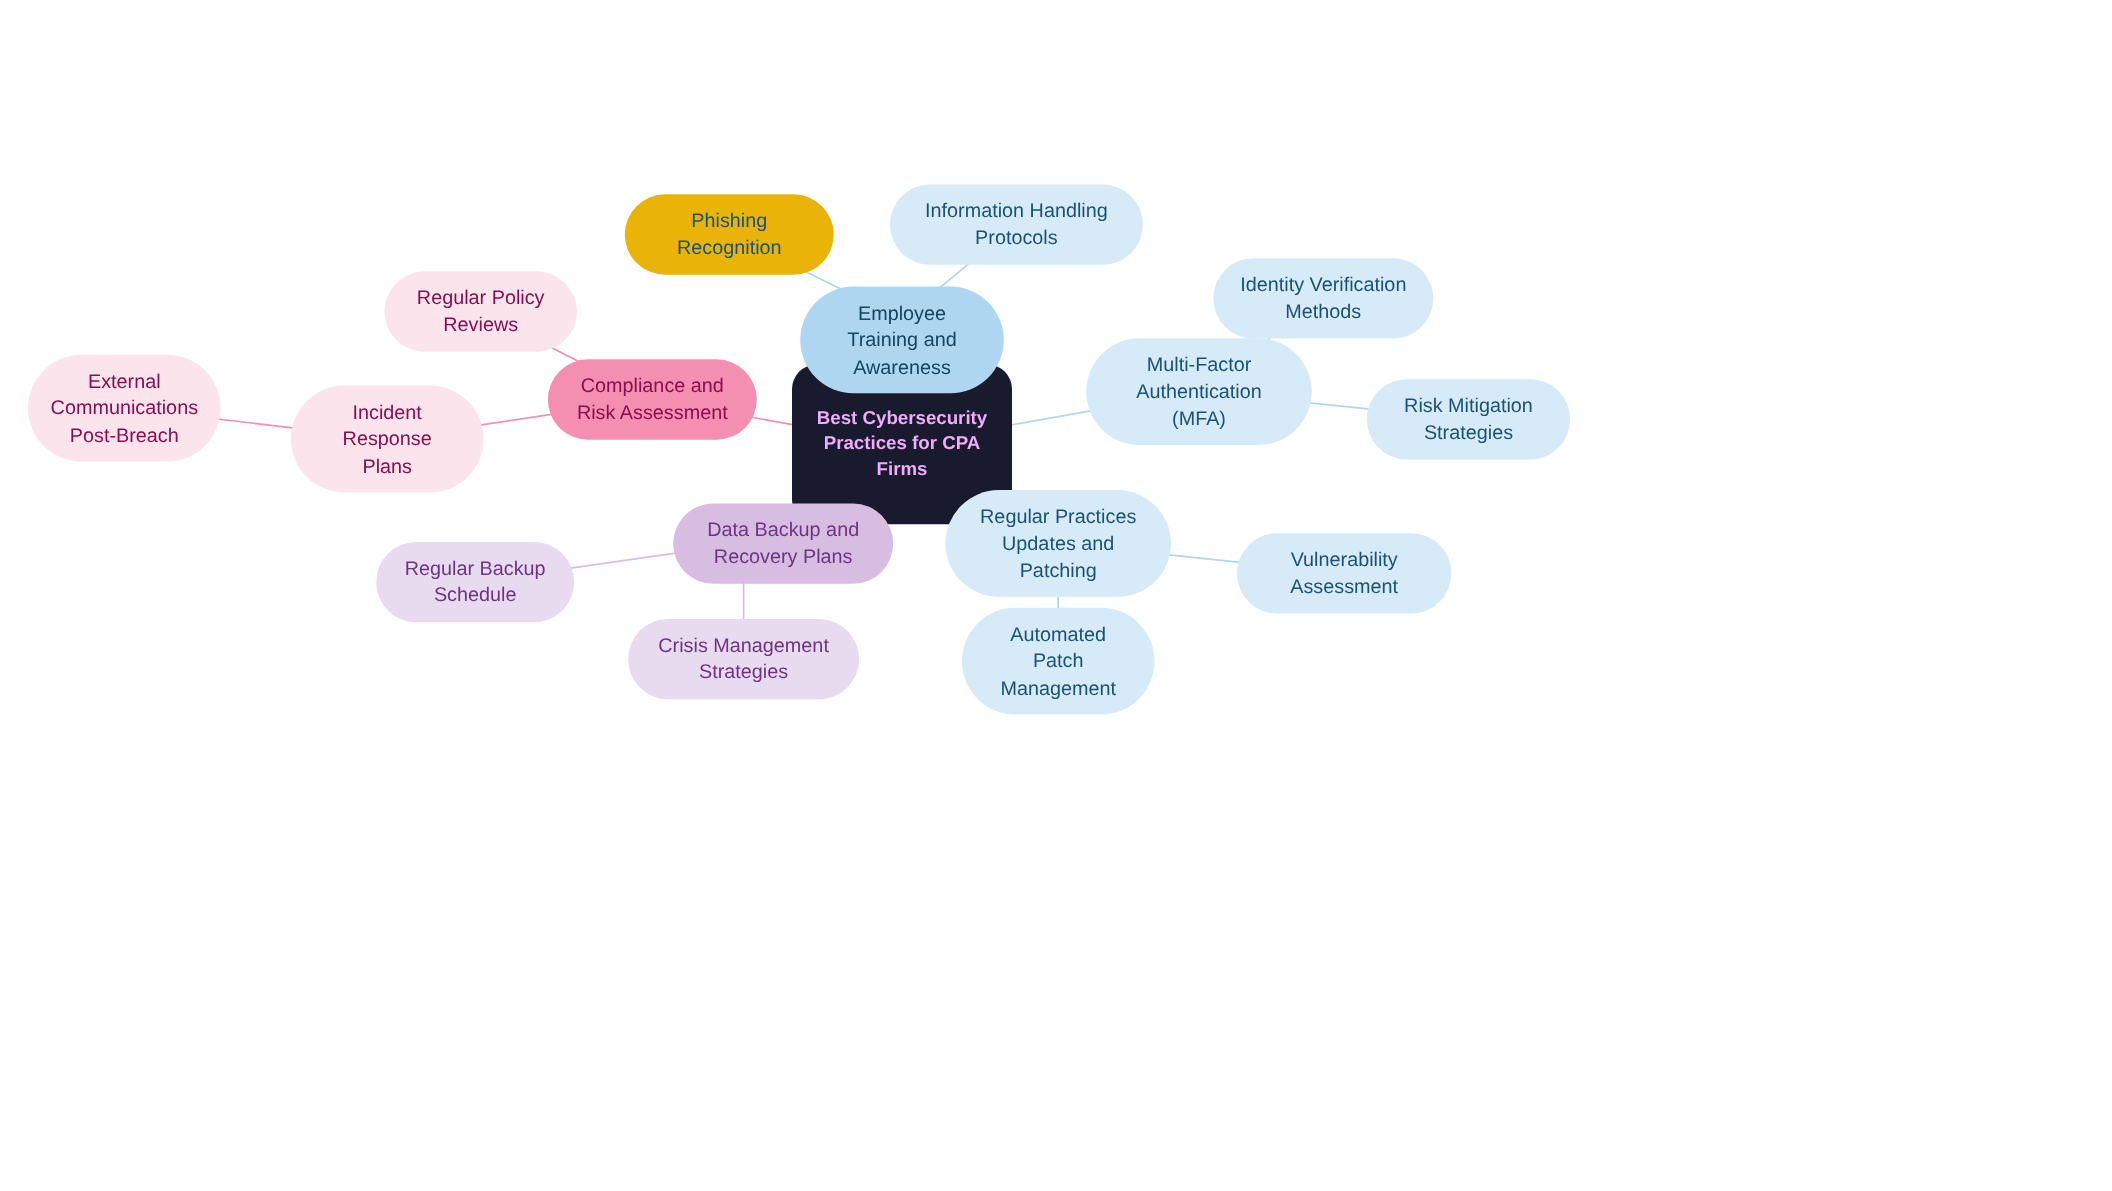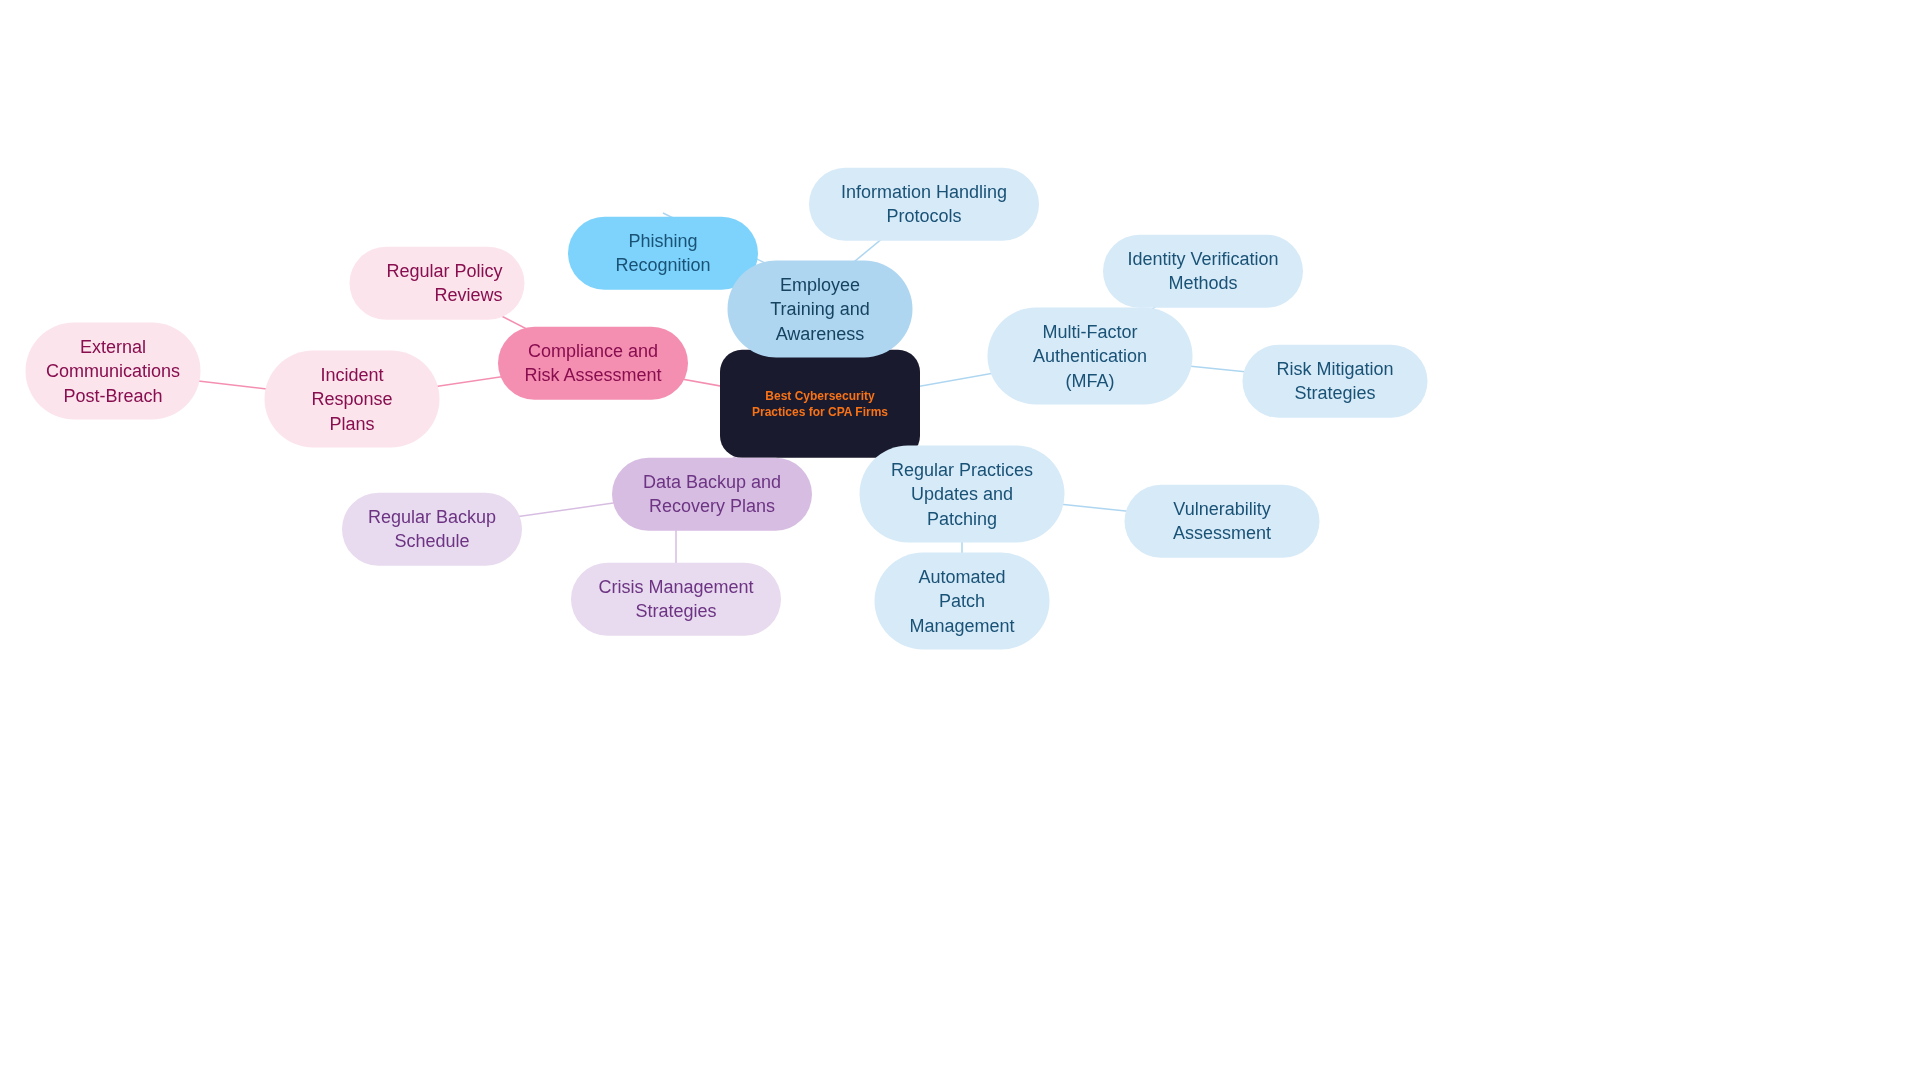--- a/index.html
+++ b/index.html
@@ -29,32 +29,31 @@
       justify-content: center;
       text-align: center;
       border-radius: 50px;
       padding: 12px 22px;
       font-size: 18px;
       line-height: 1.35;
       transform: translate(-50%, -50%);
     }
     .node-center {
       background: #1a1a2e;
-      color: #f97316;
-      font-size: 12px;
+      color: #f0abfc;
+      font-size: 17px;
       font-weight: 600;
       border-radius: 22px;
       width: 200px;
       padding: 38px 20px;
     }
     .node-blue {
-      background: #7dd3fc;
+      background: #eab308;
       color: #1a5276;
       border: none;
-      margin-top: 40px;
     }
     .node-blue-mid {
       background: #aed6f1;
       color: #154360;
       margin-top: 19px;
     }
     .node-blue-light {
       background: #d6eaf8;
       color: #1a5276;
     }
@@ -99,21 +98,21 @@
     </svg>
   <div id="nodes-container">
       <div class="node node-center" style="left: 820px; top: 404px; width: 200px;">Best Cybersecurity Practices for CPA Firms</div>
       <div class="node node-blue" style="left: 663px; top: 213px; width: 190px; min-height: 52px;">Phishing Recognition</div>
       <div class="node node-blue-light" style="left: 924px; top: 204px; width: 230px; min-height: 52px;">Information Handling Protocols</div>
       <div class="node node-blue-mid" style="left: 820px; top: 290px; width: 185px; min-height: 72px;">Employee Training and Awareness</div>
       <div class="node node-blue-light" style="left: 1203px; top: 271px; width: 200px; min-height: 52px;">Identity Verification Methods</div>
       <div class="node node-blue-light" style="left: 1090px; top: 356px; width: 205px; min-height: 62px;">Multi-Factor Authentication (MFA)</div>
       <div class="node node-blue-light" style="left: 1335px; top: 381px; width: 185px; min-height: 52px;">Risk Mitigation Strategies</div>
       <div class="node node-pink-med" style="left: 593px; top: 363px; width: 190px; min-height: 68px;">Compliance and Risk Assessment</div>
-      <div class="node node-pink-light" style="left: 437px; top: 283px; width: 175px; min-height: 48px; text-align: right;">Regular Policy Reviews</div>
+      <div class="node node-pink-light" style="left: 437px; top: 283px; width: 175px; min-height: 48px;">Regular Policy Reviews</div>
       <div class="node node-pink-light" style="left: 352px; top: 399px; width: 175px; min-height: 48px;">Incident Response Plans</div>
       <div class="node node-pink-light" style="left: 113px; top: 371px; width: 175px; min-height: 62px;">External Communications Post-Breach</div>
       <div class="node node-purple" style="left: 712px; top: 494px; width: 200px; min-height: 66px;">Data Backup and Recovery Plans</div>
       <div class="node node-purple-light" style="left: 432px; top: 529px; width: 180px; min-height: 48px;">Regular Backup Schedule</div>
       <div class="node node-purple-light" style="left: 676px; top: 599px; width: 210px; min-height: 48px;">Crisis Management Strategies</div>
       <div class="node node-blue-light" style="left: 962px; top: 494px; width: 205px; min-height: 66px;">Regular Practices Updates and Patching</div>
       <div class="node node-blue-light" style="left: 962px; top: 601px; width: 175px; min-height: 62px;">Automated Patch Management</div>
       <div class="node node-blue-light" style="left: 1222px; top: 521px; width: 195px; min-height: 48px;">Vulnerability Assessment</div>
     </div>
 </div>

